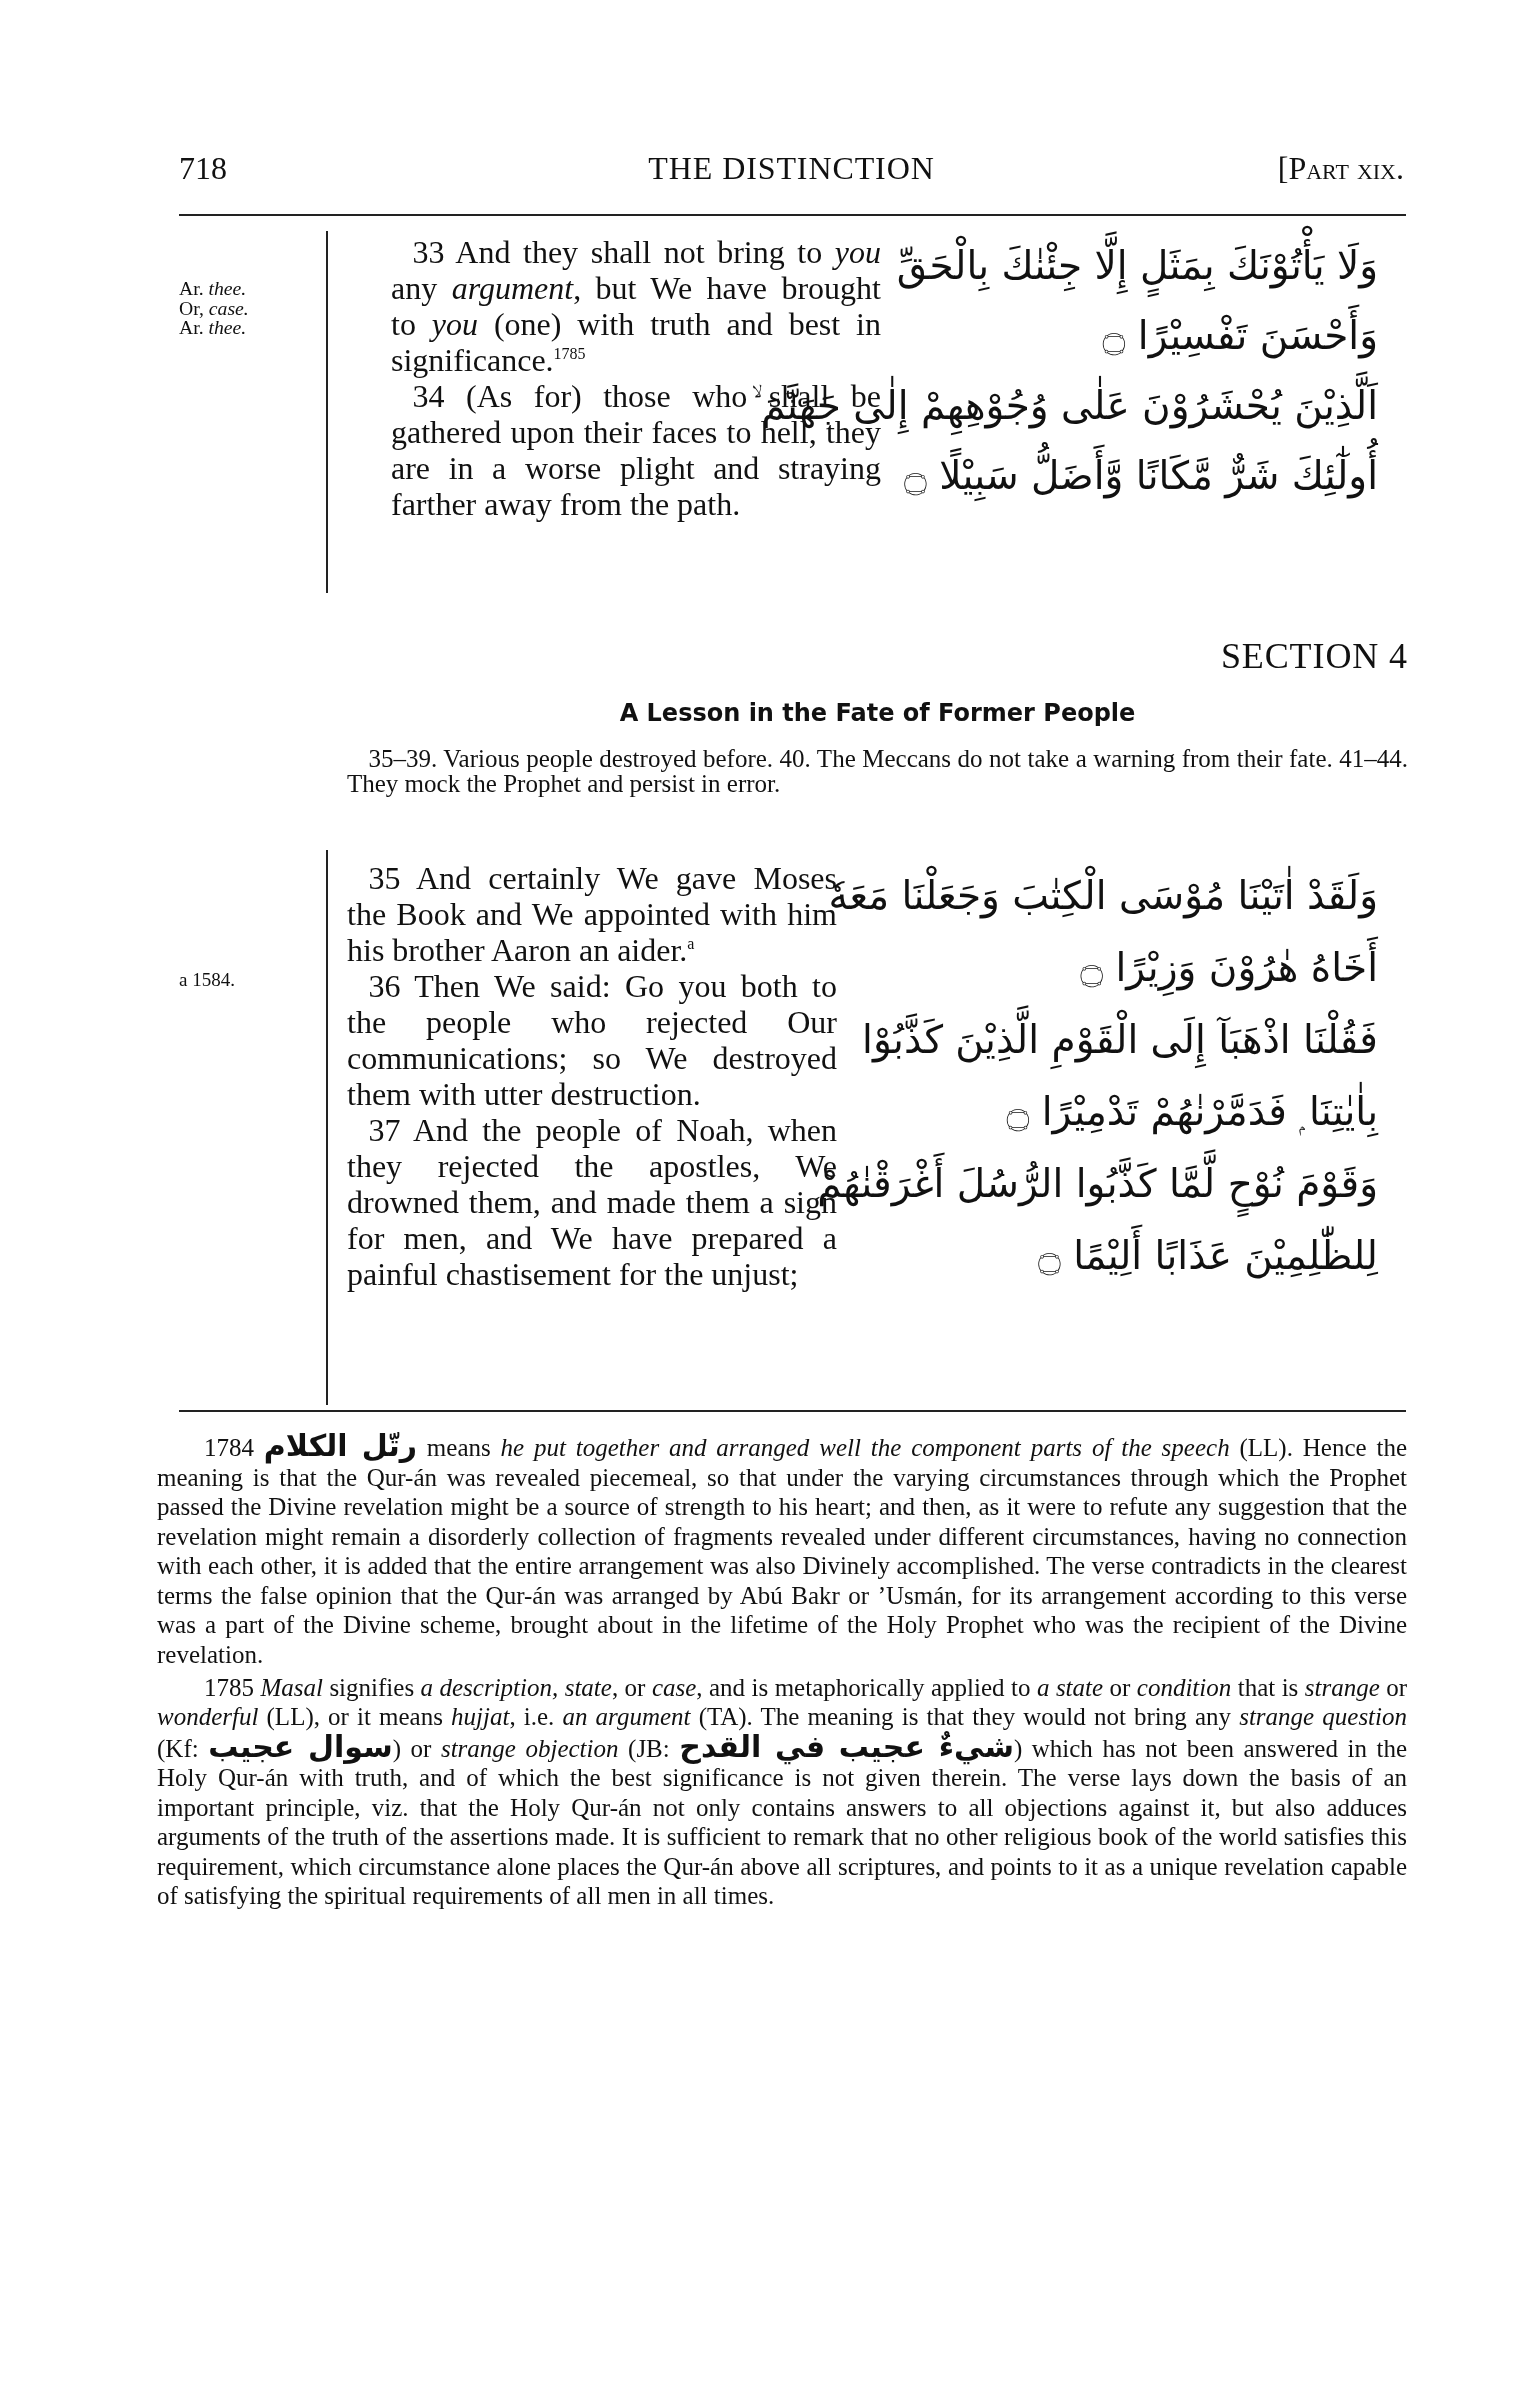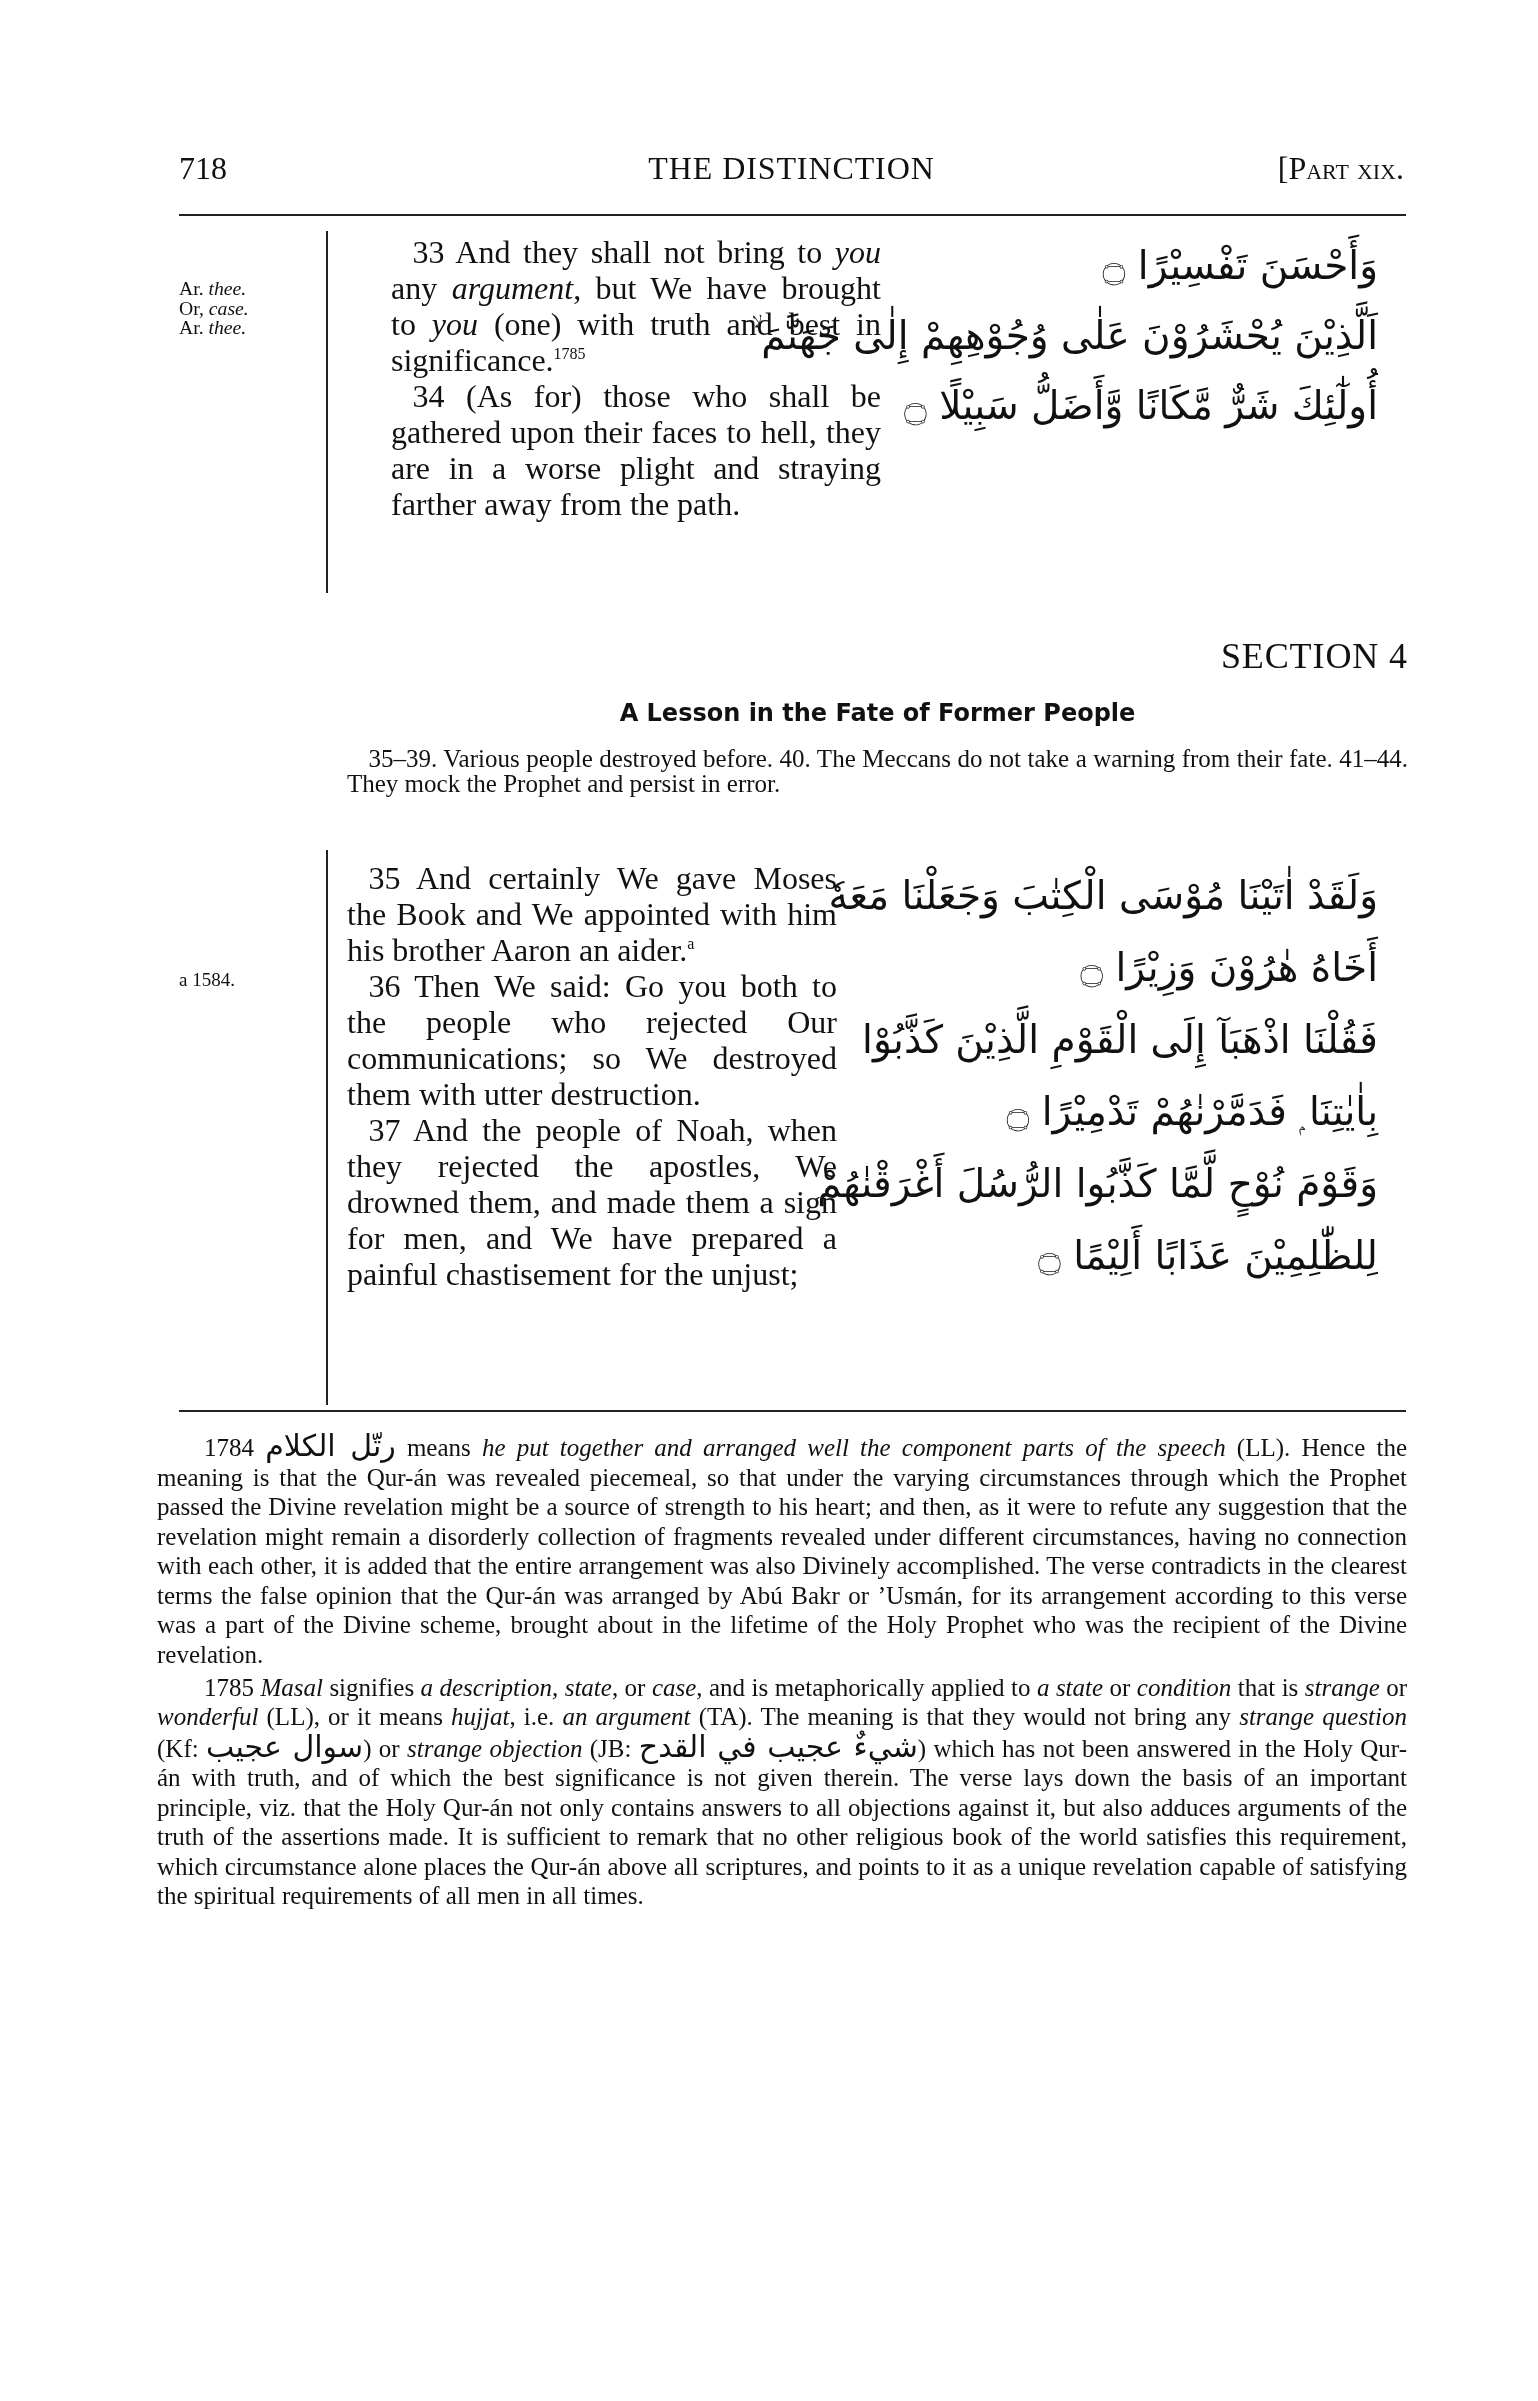--- a/index.html
+++ b/index.html
@@ -28,21 +28,21 @@
   .section-title { position: absolute; top: 635px; left: 347px; width: 1061px; text-align: right;
                    font-family: "Liberation Serif", serif; font-size: 36px; letter-spacing: 0.9px; }
   .section-sub { position: absolute; top: 699px; left: 347px; width: 1061px; text-align: center;
                  font-family: "DejaVu Sans", sans-serif; font-weight: bold; font-size: 24px; }
   .summary { position: absolute; top: 746px; left: 347px; width: 1061px; text-align: justify;
              font-family: "Liberation Serif", serif; font-size: 25px; line-height: 25px; text-indent: 21.5px; }
   .rule-mid { position: absolute; top: 1410px; left: 179px; width: 1227px; height: 1.8px; background: #222; }
   .notes { position: absolute; top: 1431px; left: 157px; width: 1250px;
            font-family: "Liberation Serif", serif; font-size: 25px; line-height: 29.5px; text-align: justify; }
   .notes p { margin: 0 0 3.6px 0; text-indent: 47px; }
-  .notes .arw { font-family: "DejaVu Sans", sans-serif; font-size: 30px; font-weight: normal; direction: rtl; unicode-bidi: embed; }
+  .notes .arw { font-family: "DejaVu Sans", sans-serif; font-size: 30px; font-weight: bold; direction: rtl; unicode-bidi: embed; }
   .notes i { font-style: italic; }
 </style>
 </head>
 <body>
 
 <div class="hdr">
   <span class="pg">718</span>
   <span class="title">THE DISTINCTION</span>
   <span class="part">[Part xix.</span>
 </div>
@@ -57,20 +57,21 @@
   <div><span>Ar. </span><i>thee.</i></div>
 </div>
 <div class="margin-notes" style="top:970px;font-size:19px;">a 1584.</div>
 
 <div class="eng" style="top:234px;margin-left:44px;">
   <p class="v"><span>33</span> <span>And they shall not bring to </span><i>you</i><span> any </span><i>argument</i><span>, but We have brought to </span><i>you</i><span> (one) with truth and best in significance.</span><sup>1785</sup></p>
   <p class="v"><span>34</span> <span>(As for) those who shall be gathered upon their faces to hell, they are in a worse plight and straying farther away from the path.</span></p>
 </div>
 
 <div class="ar" style="top:231px;">
+  <div>وَلَا يَأْتُوْنَكَ بِمَثَلٍ إِلَّا جِئْنٰكَ بِالْحَقِّ</div>
   <div>وَأَحْسَنَ تَفْسِيْرًا ۝</div>
   <div>اَلَّذِيْنَ يُحْشَرُوْنَ عَلٰى وُجُوْهِهِمْ إِلٰى جَهَنَّمَ ۙ</div>
   <div>أُولٰٓئِكَ شَرٌّ مَّكَانًا وَّأَضَلُّ سَبِيْلًا ۝</div>
 </div>
 
 <div class="section-title">SECTION 4</div>
 <div class="section-sub">A Lesson in the Fate of Former People</div>
 <div class="summary">35–39. Various people destroyed before.  40. The Meccans do not take a warning from their fate.  41–44. They mock the Prophet and persist in error.</div>
 
 <div class="eng" style="top:860px;">

